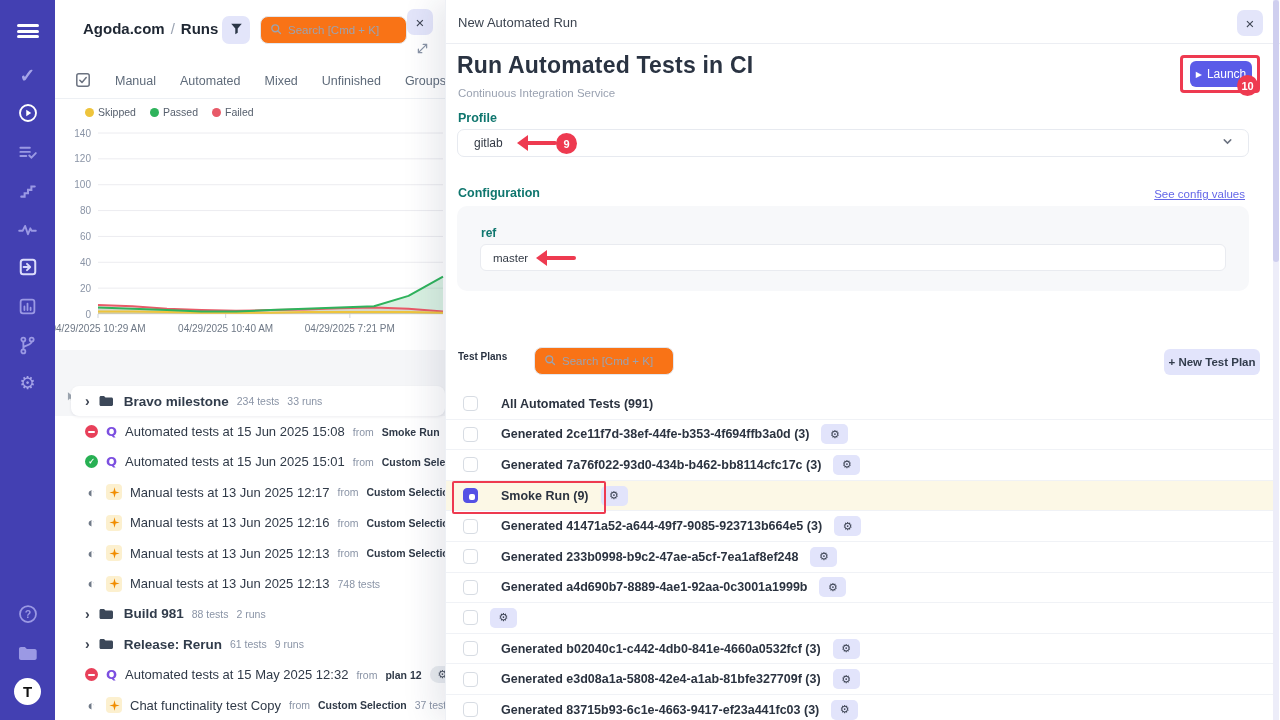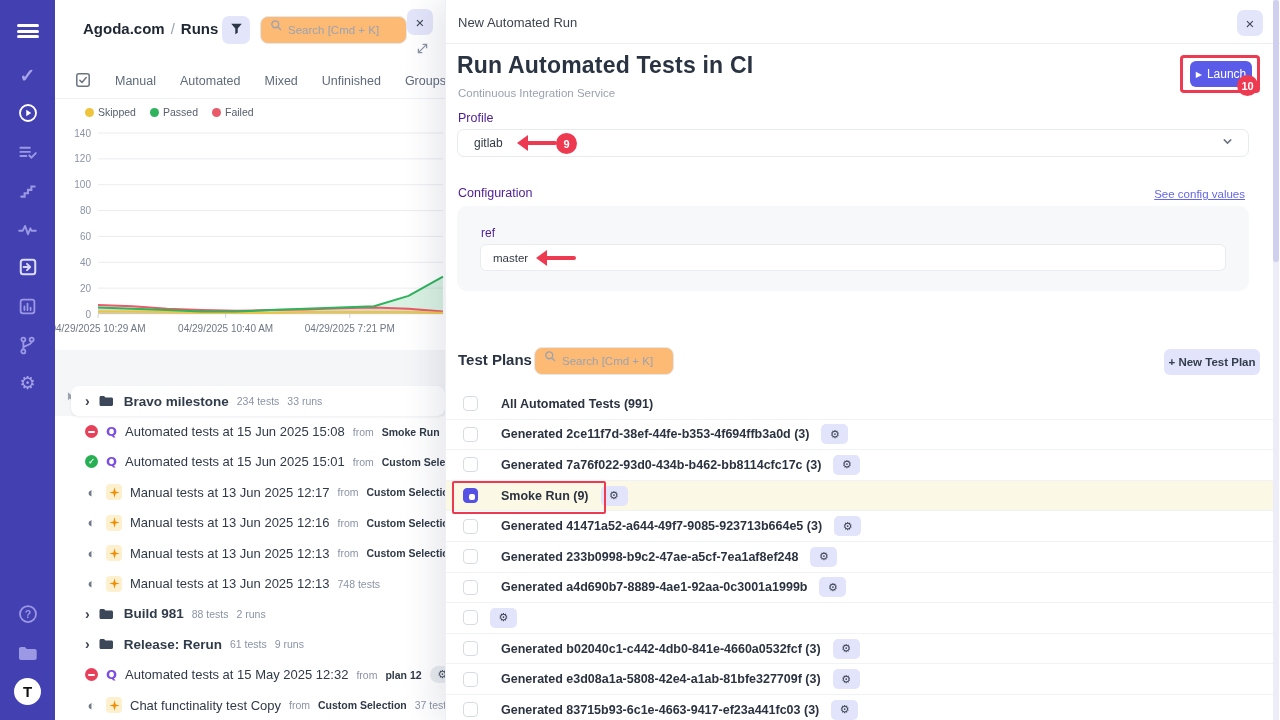--- a/index.html
+++ b/index.html
@@ -14,21 +14,21 @@
   .sb-check { color:#a6a4e8; font-size:19px; font-weight:700; }
   .sb-gear { font-size:18px; color:#a6a4e8; }
   .avatar { width:27px; height:27px; background:#fff; border-radius:50%; display:flex; align-items:center; justify-content:center; font-weight:700; font-size:15px; color:#111; }
 
   
   .panel { position:absolute; left:55px; top:0; width:390px; height:720px; background:#fff; overflow:hidden; }
   .crumb { position:absolute; left:28px; top:20px; font-size:15px; color:#1f2733; white-space:nowrap; }
   .crumb b { font-weight:700; }
   .crumb .sep { color:#9aa3b2; font-weight:400; padding:0 6px; }
   .filter-btn { position:absolute; left:167px; top:16px; width:28px; height:28px; background:#e3e5fa; border-radius:7px; display:flex; align-items:center; justify-content:center; cursor:pointer; }
-  .search-box { position:absolute; display:flex; gap:6px; background:#fdba74; border:1px solid #e3e7ee; border-radius:8px; padding:0 9px; }
+  .search-box { position:absolute; display:flex; align-items:center; gap:6px; background:#f97316; border:1px solid #e3e7ee; border-radius:8px; padding:0 9px; }
   .search-box input { border:none; outline:none; font-size:11.5px; color:#3c4450; width:100%; background:transparent; font-family:"Liberation Sans",sans-serif; }
   .search-box input::placeholder { color:#9aa3b2; }
   .p-search { left:205px; top:16px; width:147px; height:28px; }
   .close-sq { position:absolute; width:26px; height:26px; background:#e3e5fa; border-radius:7px; display:flex; align-items:center; justify-content:center; font-size:15px; color:#3f4654; cursor:pointer; }
   .p-close { left:352px; top:9px; }
   .resize-ic { position:absolute; left:362px; top:40px; color:#8a94a6; }
 
   .tabs { position:absolute; left:20px; top:72px; display:flex; align-items:flex-end; gap:24px; }
   .tab { font-size:12.5px; color:#5f6b7a; cursor:pointer; white-space:nowrap; }
   .tabs-divider { position:absolute; left:0; top:98px; width:390px; height:1px; background:#edf0f4; }
@@ -69,35 +69,35 @@
   .d-title { position:absolute; left:11px; top:52px; font-size:23px; font-weight:700; color:#2a3342; letter-spacing:.2px; }
   .d-sub { position:absolute; left:12px; top:87px; font-size:11.5px; color:#9aa2b1; }
 
   .launch-anno { position:absolute; left:734px; top:55px; width:80px; height:38px; border:3px solid #ee3a50; border-radius:4px; }
   .launch-btn { position:absolute; left:744px; top:61px; width:62px; height:26px; background:#5a5be8; border-radius:6px; color:#fff; font-size:12px; display:flex; align-items:center; justify-content:center; gap:5px; cursor:pointer; }
   .launch-btn .tri { font-size:8px; }
   .step { position:absolute; width:21px; height:21px; border-radius:50%; background:#ee3a50; color:#fff; font-size:11px; font-weight:700; display:flex; align-items:center; justify-content:center; z-index:12; }
   .step-10 { left:791px; top:75px; }
   .step-9 { left:110px; top:133px; }
 
-  .fld-lbl { position:absolute; font-size:12.5px; color:#4c1d95; }
+  .fld-lbl { position:absolute; font-size:12.5px; color:#0f766e;font-weight:bold; }
   .sel { position:absolute; left:11px; top:129px; width:792px; height:28px; background:#fff; border:1px solid #e7eaf0; border-radius:7px; display:flex; align-items:center; padding:0 14px 0 16px; cursor:pointer; }
   .sel .val { font-size:12px; color:#333a45; }
   .sel .cdown { margin-left:auto; color:#6b7280; }
 
   .r-arrow { position:absolute; height:4px; background:#ee3a50; border-radius:2px; z-index:11; }
   .r-arrow::before { content:""; position:absolute; left:-11px; top:-6px; border:8px solid transparent; border-right:11px solid #ee3a50; }
   .arrow-9 { left:74px; top:141px; width:37px; }
   .arrow-ref { left:93px; top:256px; width:37px; }
 
   .cfg-link { position:absolute; right:35px; top:188px; font-size:11.5px; color:#6467e8; text-decoration:underline; cursor:pointer; }
   .cfg-card { position:absolute; left:11px; top:206px; width:792px; height:85px; background:#f7f8fa; border-radius:10px; }
   .ref-input { position:absolute; left:34px; top:244px; width:746px; height:27px; background:#fff; border:1px solid #e9ebf0; border-radius:6px; font-size:11.5px; color:#333a45; padding:0 12px; outline:none; font-family:"Liberation Sans",sans-serif; }
 
-  .tp-title { position:absolute; left:12px; top:351px; font-size:15px; font-weight:700; color:#2a3342; }
+  .tp-title { position:absolute; left:12px; top:351px; font-size:10px; font-weight:700; color:#2a3342; }
   .tp-search { left:88px; top:347px; width:140px; height:28px; }
   .new-btn { position:absolute; left:718px; top:349px; width:96px; height:26px; background:#e2e4fb; border-radius:6px; font-size:11.5px; font-weight:600; color:#333d4d; display:flex; align-items:center; justify-content:center; cursor:pointer; }
 
   .plans { position:absolute; left:0; top:389px; width:827px; }
   .plan-row { position:relative; height:30.6px; display:flex; align-items:center; padding-left:17px; border-bottom:1px solid #f0f2f6; cursor:pointer; }
   .plan-row.hl { background:#fcf8e6; }
   .plan-row.anno::after { content:""; position:absolute; left:6px; top:0px; width:150px; height:29px; border:2.5px solid #ee3a50; border-radius:2px; pointer-events:none; }
   .cb { width:15px; height:15px; border:1.5px solid #d7dce3; border-radius:4px; background:#fff; flex:none; }
   .cb.on { background:#5551e5; border-color:#5551e5; position:relative; }
   .cb.on::after { content:""; position:absolute; left:4.5px; top:4.5px; width:6px; height:6px; background:#fff; border-radius:2px; }

